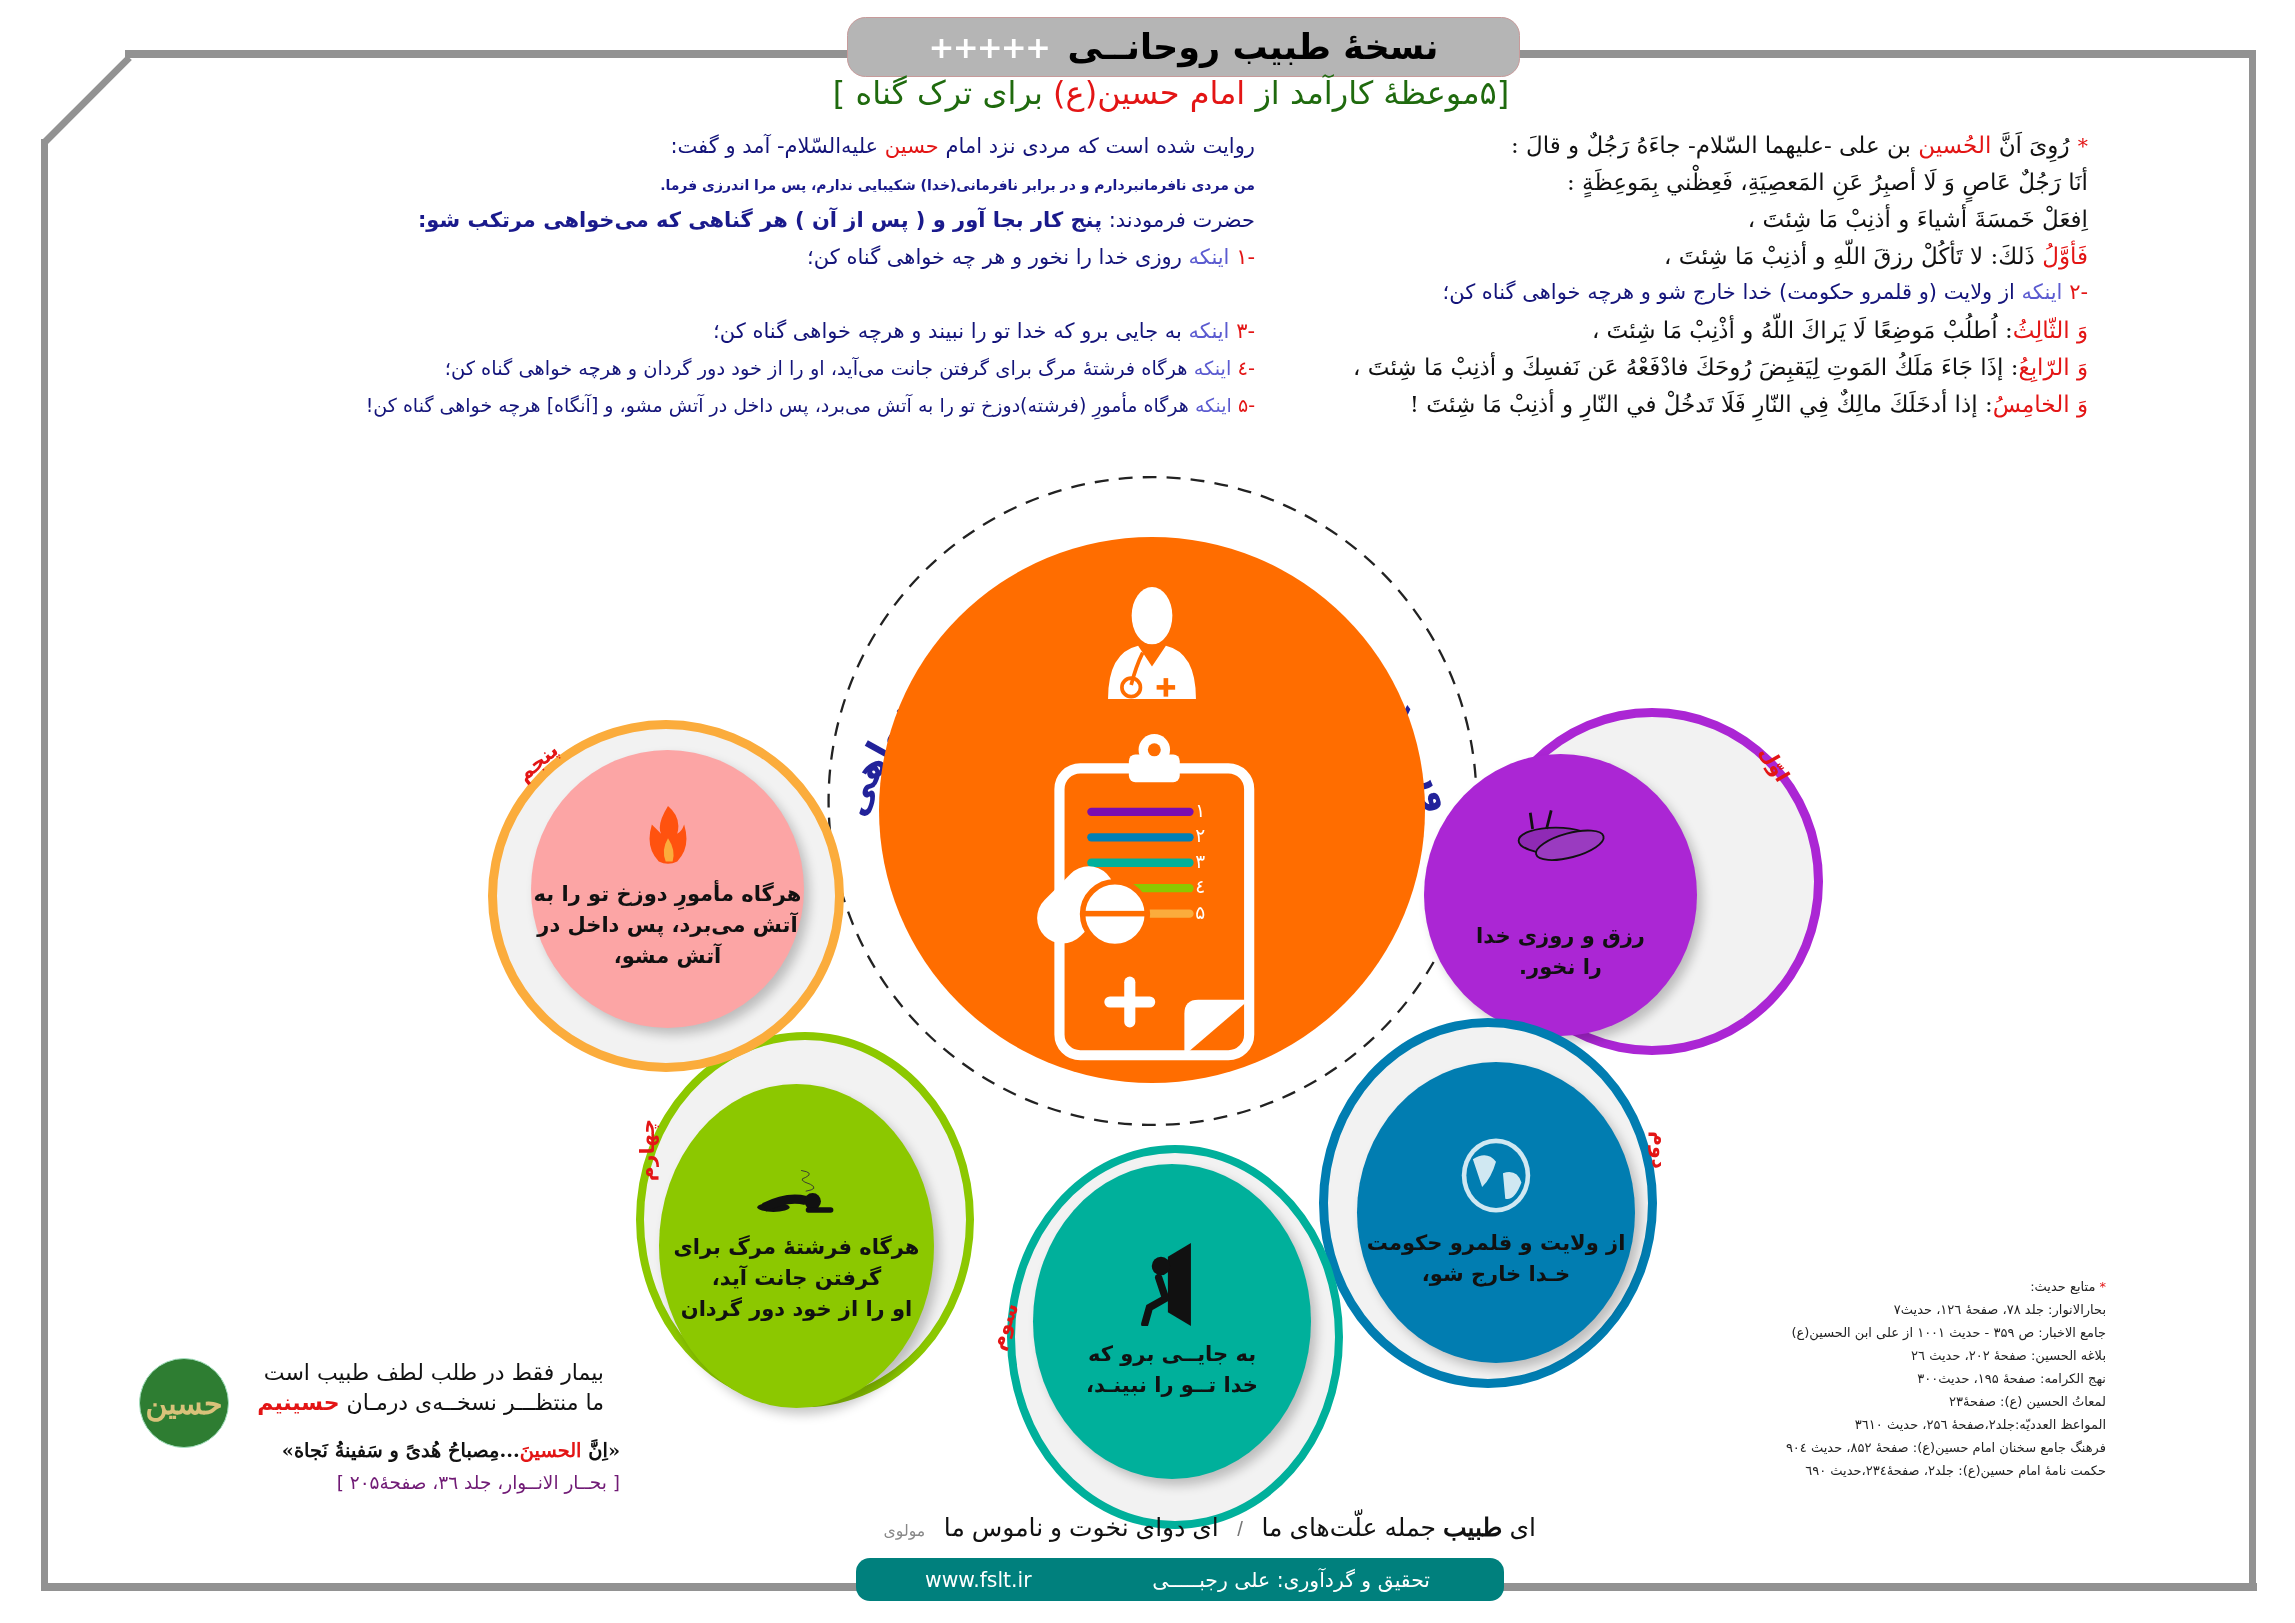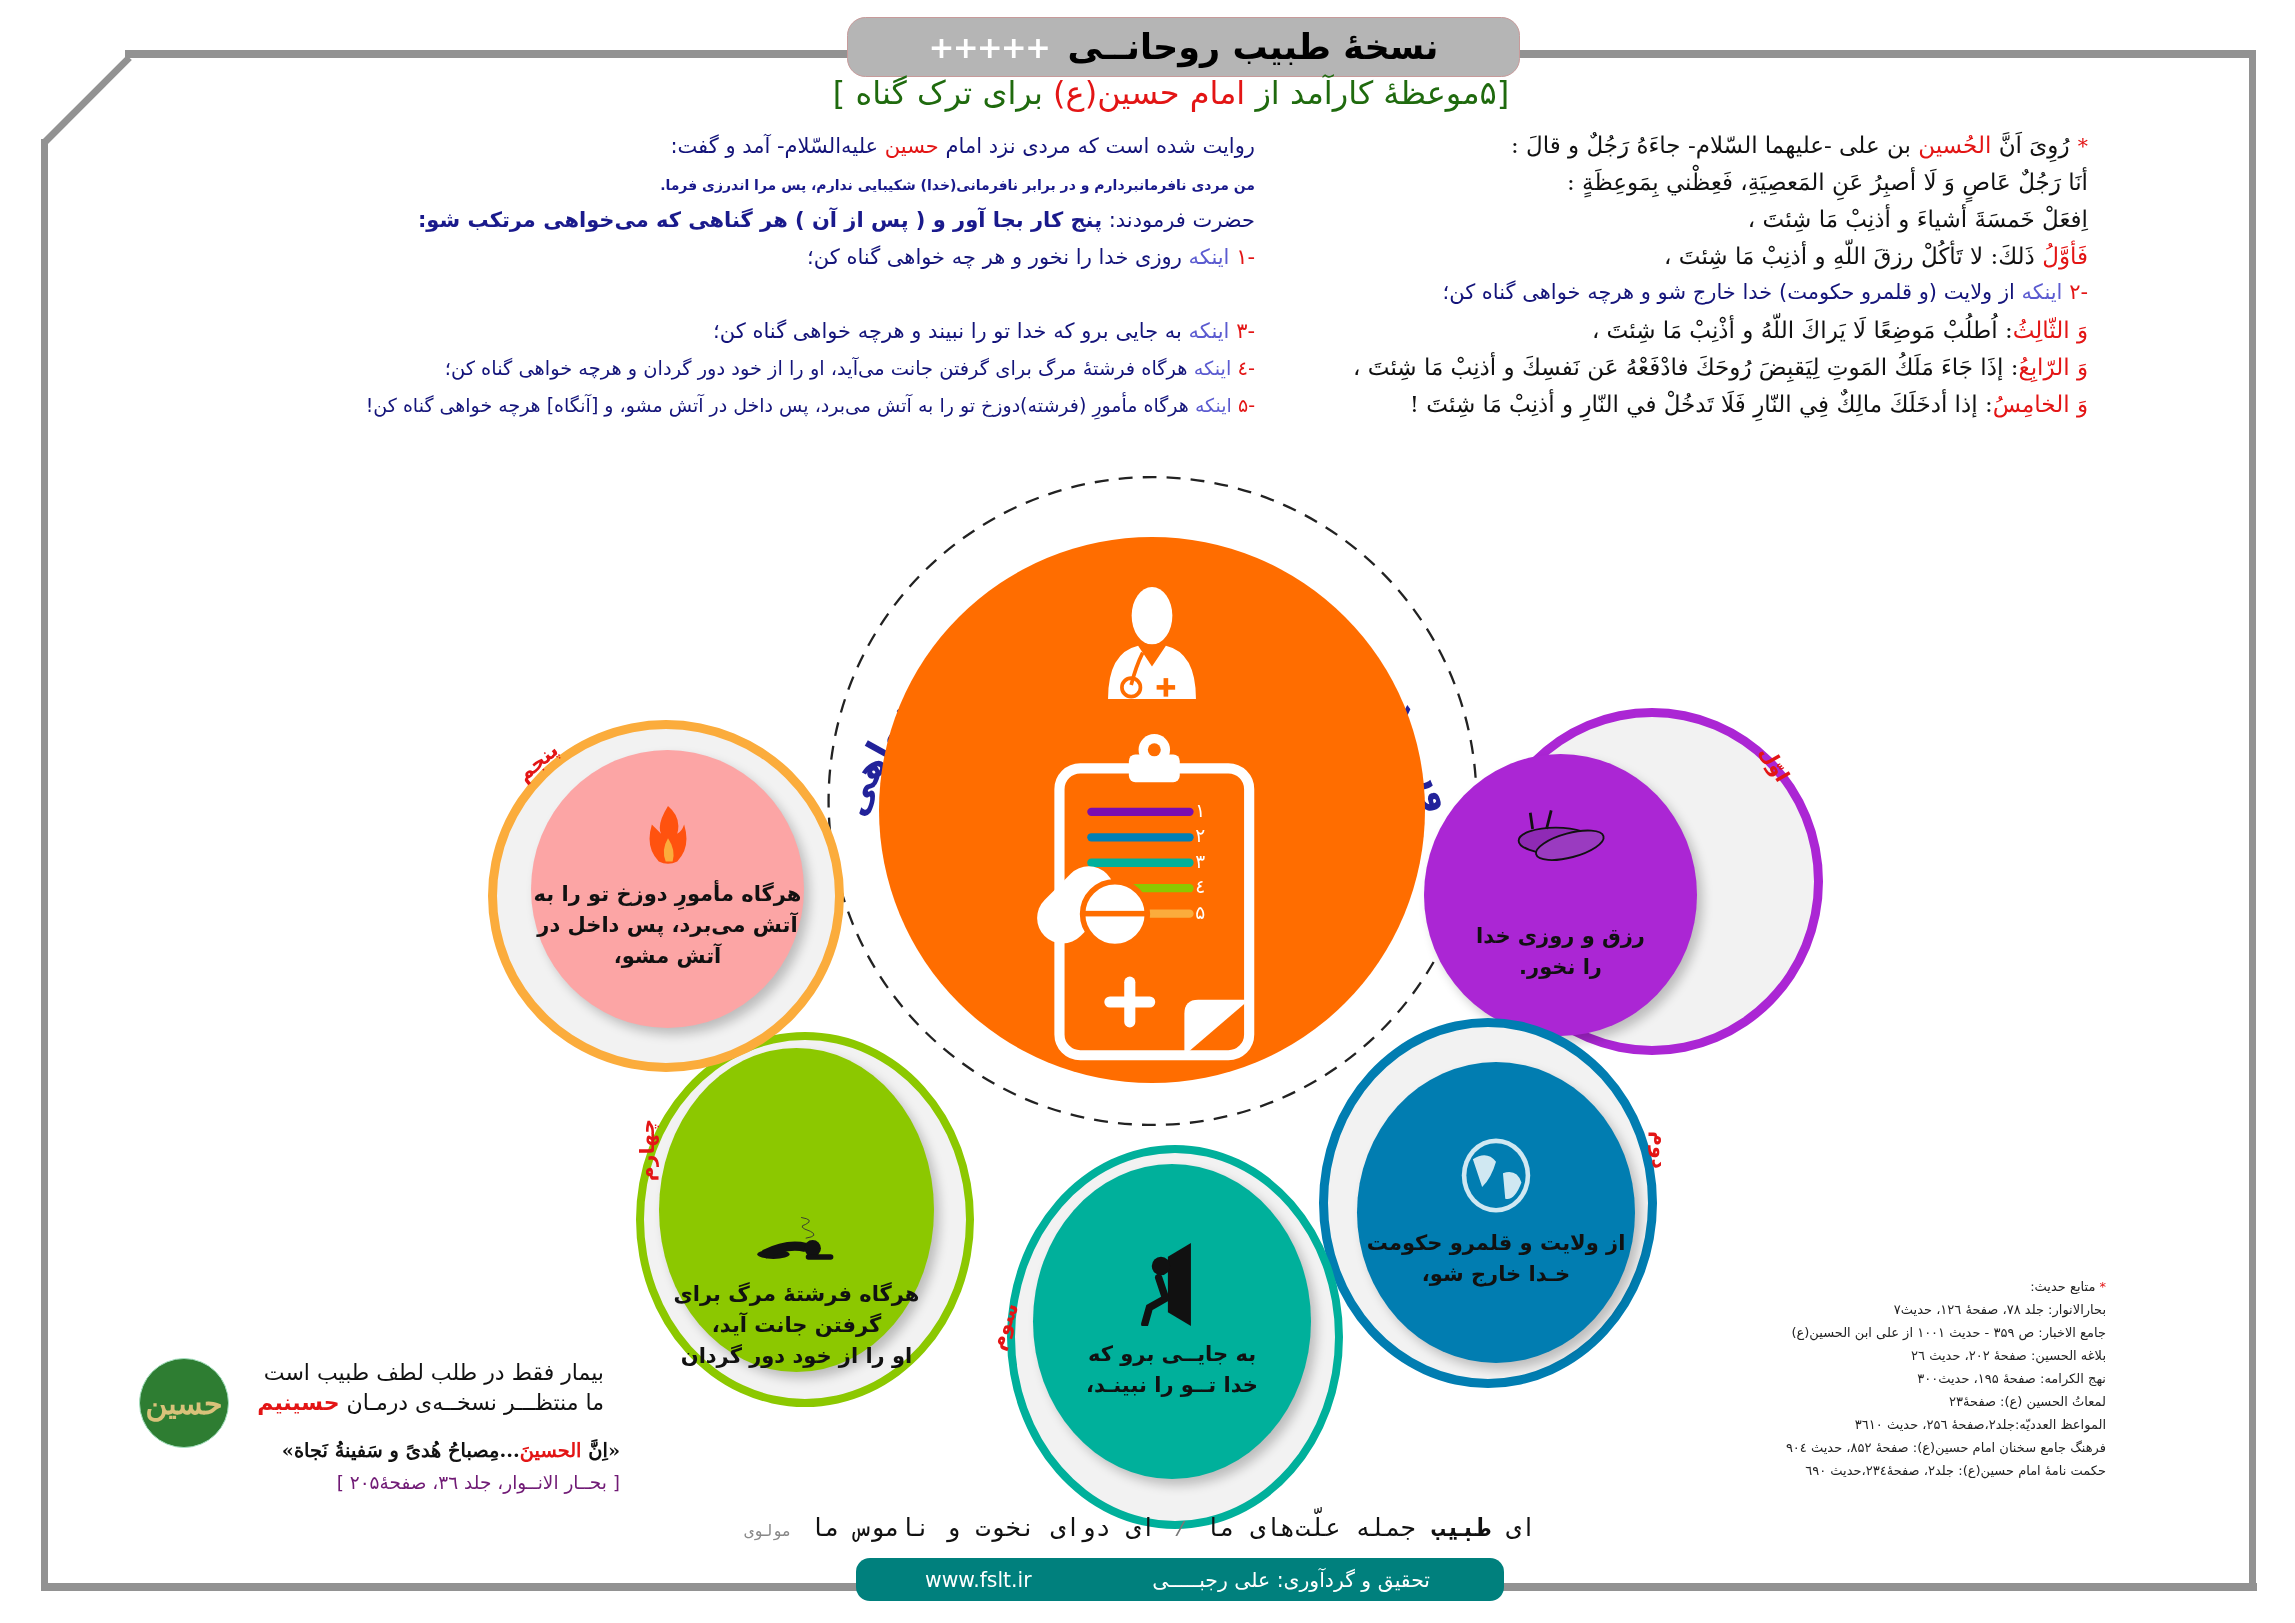--- a/index.html
+++ b/index.html
@@ -48,21 +48,21 @@
   .poem-left { left:234px; top:1358px; width:370px; text-align:right; font-family:"DejaVu Sans", sans-serif; }
   .poem-left .l1 { font-size:22px; color:#111; line-height:30px; }
   .poem-left .l2 { font-size:22px; color:#111; line-height:30px; }
   .poem-left .l2 b { color:#e31515; }
   .quote { left:231px; top:1439px; width:389px; text-align:right; font-family:"DejaVu Serif", serif; font-size:19.4px; color:#111; font-weight:bold; }
   .quote-ref { left:231px; top:1472px; width:389px; text-align:right; font-family:"DejaVu Sans", sans-serif; font-size:18.5px; color:#701a75; }
   .emblem { left:139px; top:1358px; width:88px; height:88px; border-radius:50%; background:#2e7d32;
             border:1.4px solid #a5e0c0; display:flex; align-items:center; justify-content:center; color:#d9c27a;
             font-size:30px; font-family:"DejaVu Serif", serif; font-weight:bold; }
   
-  .couplet { left:828px; top:1513px; width:708px; text-align:right; font-family:Liberation Mono, monospace; font-size:25px; color:#111; white-space:nowrap; }
+  .couplet { left:828px; top:1513px; width:708px; text-align:right; font-family:Liberation Sans, sans-serif; font-size:25px; color:#111; white-space:nowrap; }
   .couplet .sep { color:#777; margin:0 18.5px; font-size:20.4px; }
   .couplet .poet { color:#888; font-size:15.7px; margin-right:18.5px; }
   .footer-pill { left:856px; top:1558px; width:648px; height:43px; background:#00807d; border-radius:14px;
                  display:flex; align-items:center; justify-content:space-between; padding:0 74px 0 69px; box-sizing:border-box;
                  color:#fff; font-family:"DejaVu Sans", sans-serif; font-size:20.4px; }
 </style>
 </head>
 <body>
 
 <div class="abs frame-top"></div>
@@ -199,21 +199,21 @@
     <path d="M 40 75 L 55 120 L 20 140 L 10 175" stroke="#111" stroke-width="16" fill="none" stroke-linecap="round"></path>
   </svg>
   <div class="txt">
       <div>به جایــی برو که</div>
       <div>خدا تــو را نبینـد،</div>
     </div>
 </div>
 <div class="abs ordinal" style="left:980px;top:1314px;transform:rotate(-70deg);">سوم</div>
 
 <div class="abs ring" style="left:636px;top:1032px;width:338px;height:375px;border:8.3px solid #8cc800;"></div>
-<div class="abs core" style="left:659px;top:1048px;width:275px;height:324px;background:#8cc800;justify-content:flex-end;">
+<div class="abs core" style="left:659px;top:1084px;width:275px;height:324px;background:#8cc800;">
   <svg width="83" height="51" viewBox="0 0 180 110">
     <path d="M 100 5 Q 130 10 110 20 Q 90 25 120 35 Q 140 45 110 50" stroke="#333" stroke-width="2" fill="none"></path>
     <ellipse cx="40" cy="85" rx="35" ry="10" fill="#111"></ellipse>
     <path d="M 20 85 Q 70 60 110 70" stroke="#111" stroke-width="20" fill="none"></path>
     <circle cx="125" cy="72" r="18" fill="#111"></circle>
     <rect x="110" y="85" width="60" height="12" rx="6" fill="#111"></rect>
   </svg>
   <div class="txt">
       <div>هرگاه فرشتهٔ مرگ برای</div>
       <div>گرفتن جانت آید،</div>

